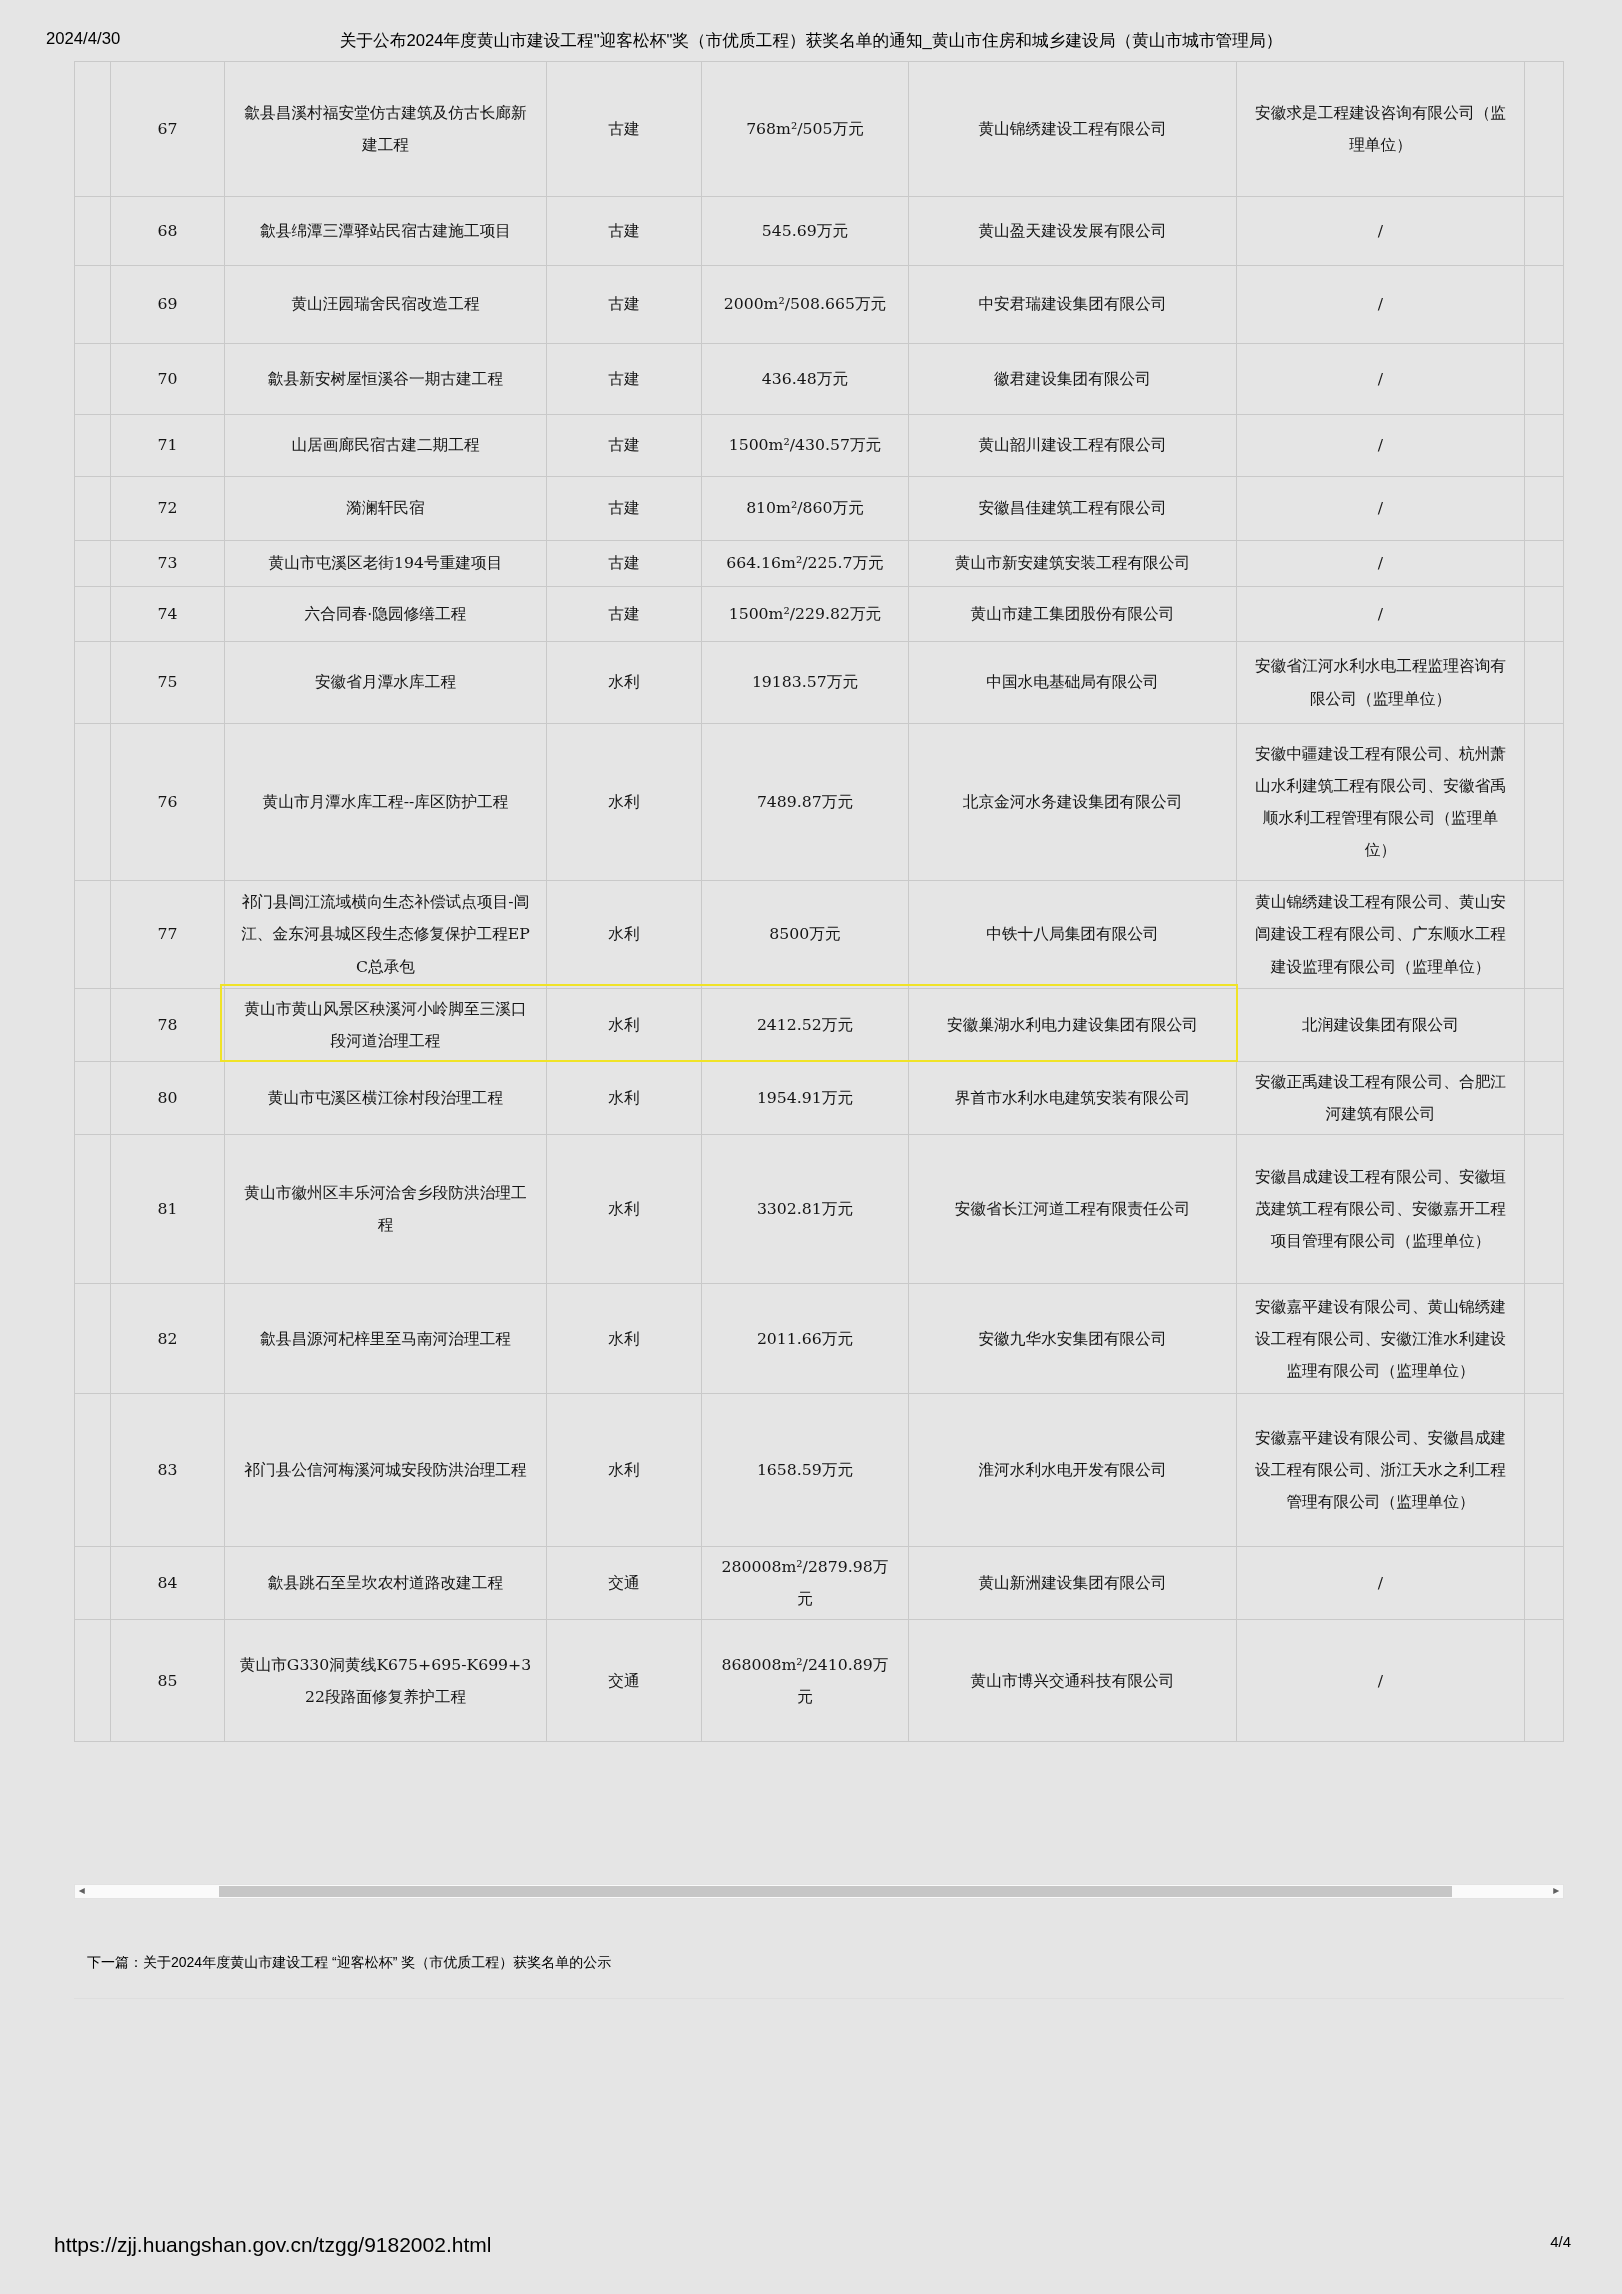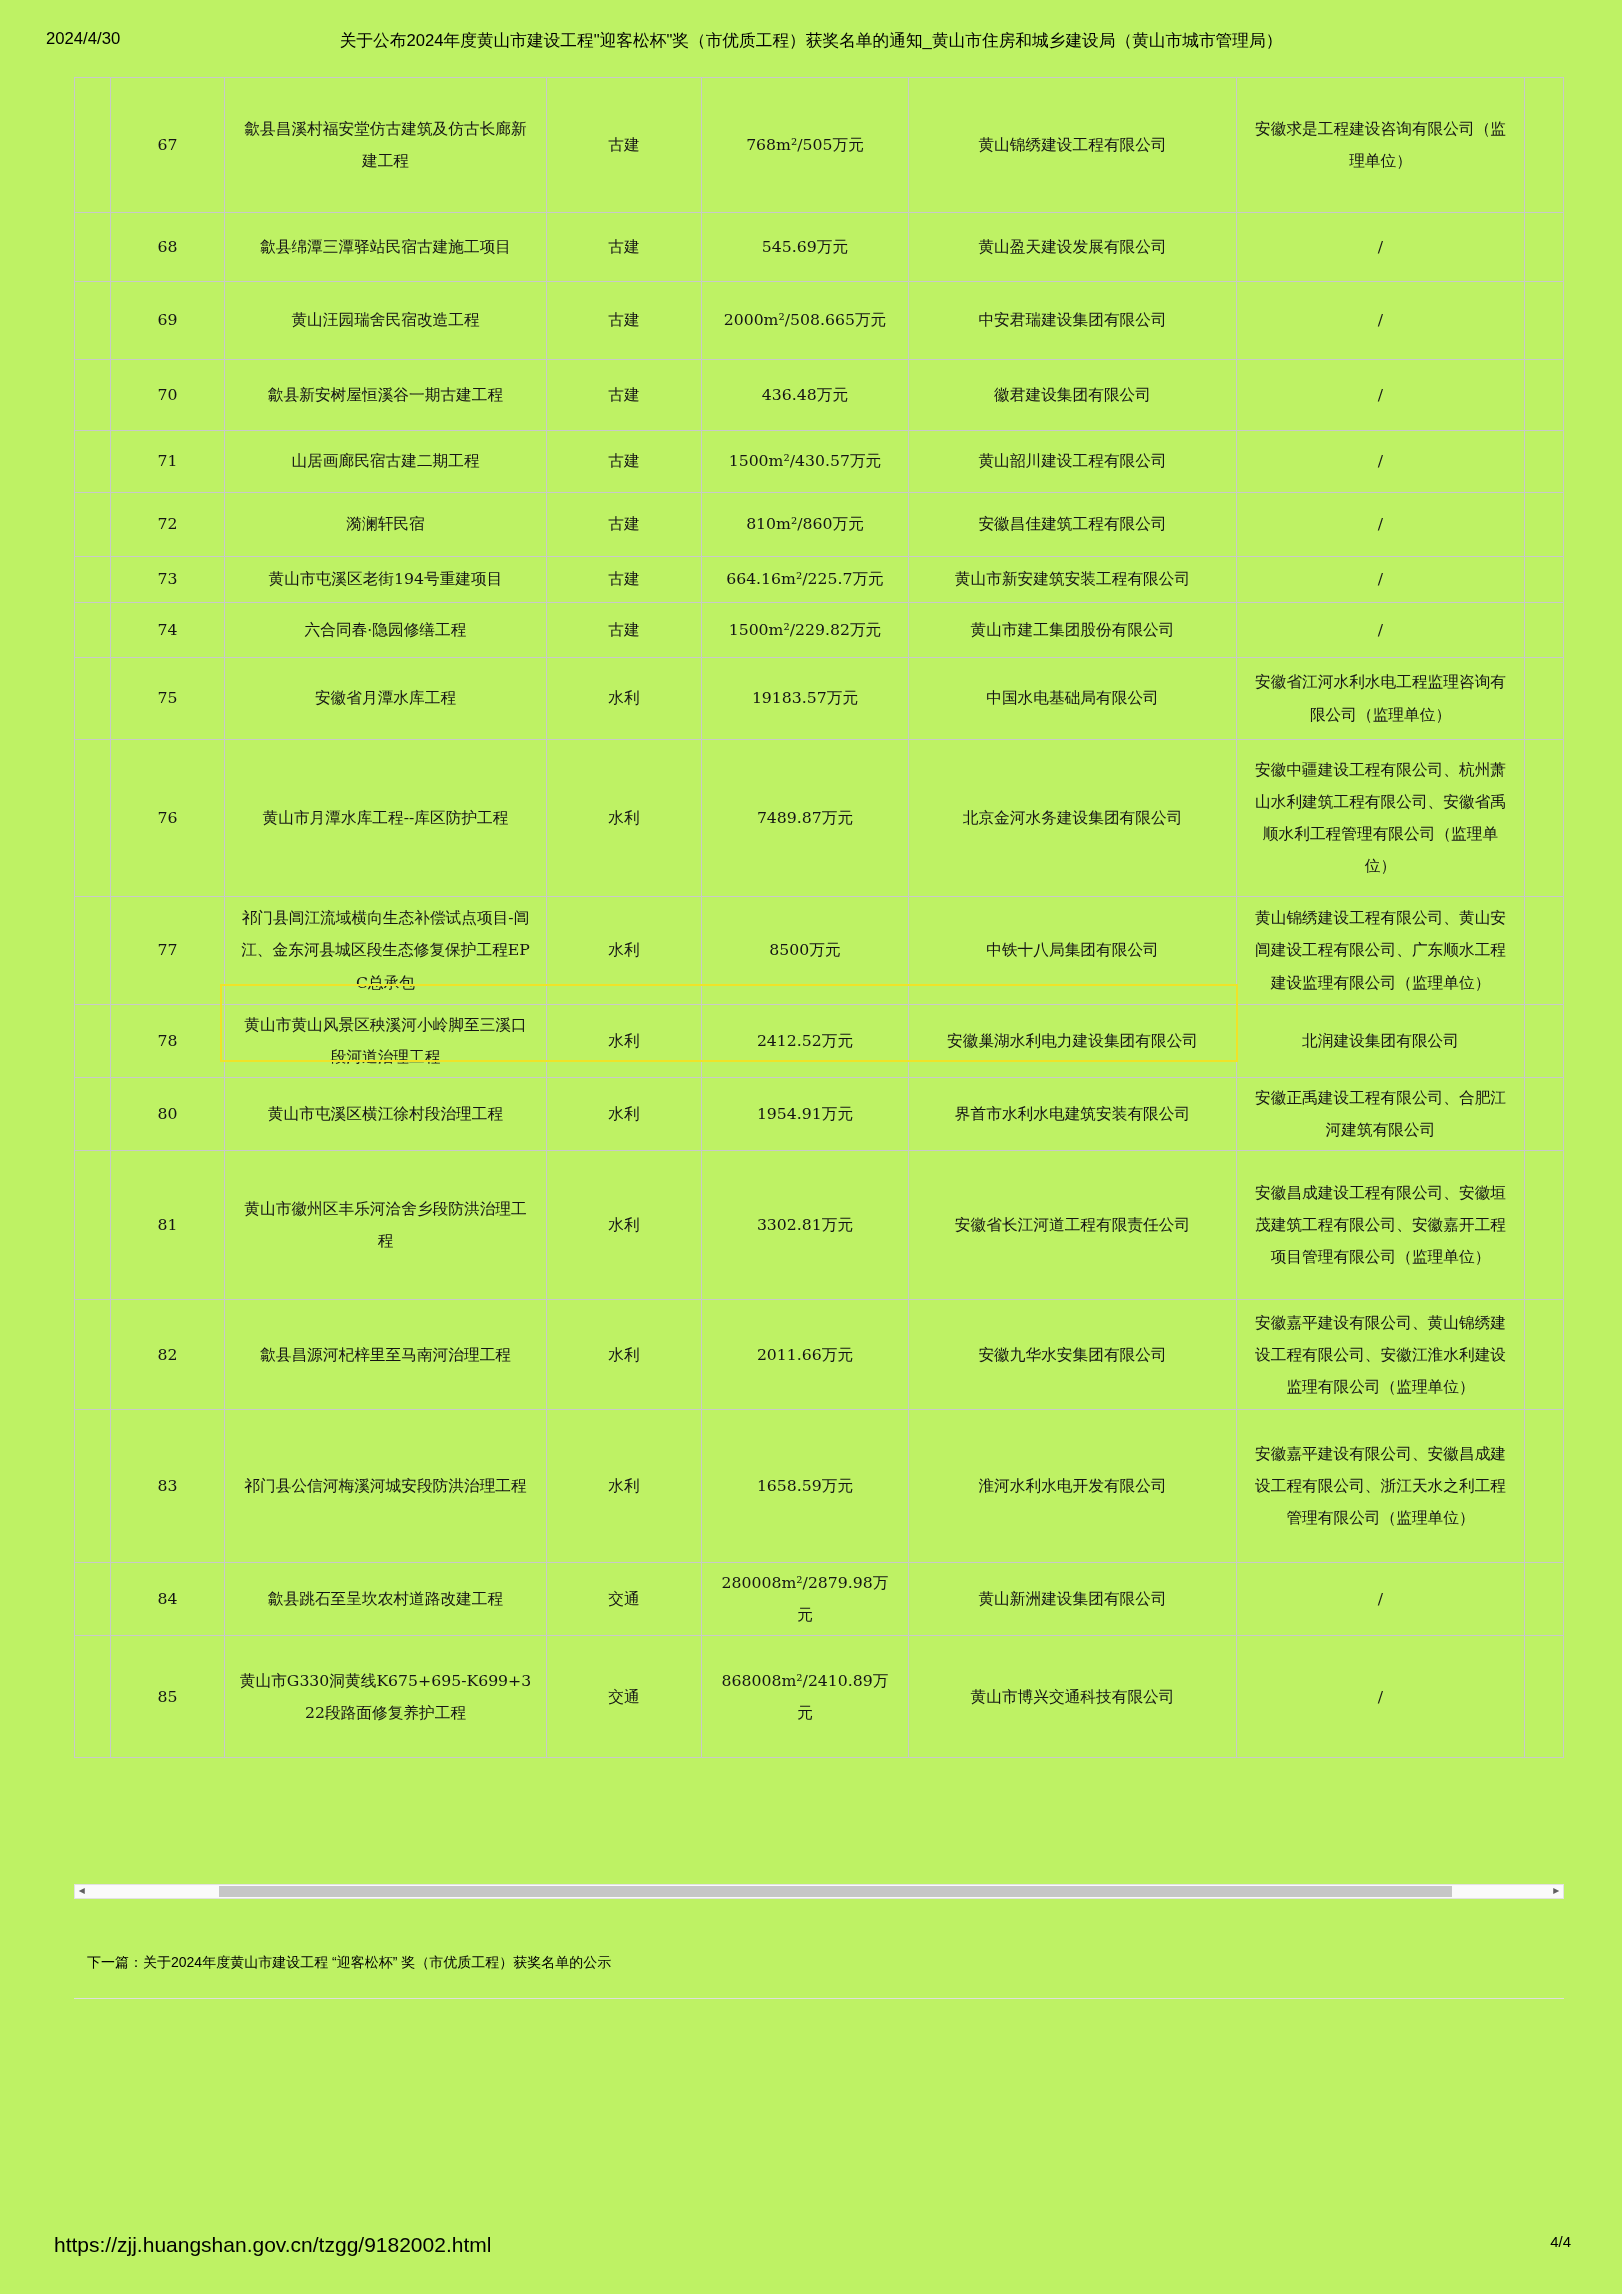--- a/index.html
+++ b/index.html
@@ -1,36 +1,36 @@
 <!DOCTYPE html>
 <html><head>
 <meta charset="utf-8">
 <style>
   html,body{margin:0;padding:0;background:#ffffff;}
   .page{
     position:relative;
     width:1622px;height:2295px;
-    background:#bef264;
+    background:#e5e5e5;
     font-family:"Liberation Sans", sans-serif;
     color:#000;
     overflow:hidden;
   }
   .print-date{
     position:absolute;left:46px;top:29px;
     font-size:16.7px;color:#000;white-space:nowrap;
   }
   .print-title{
     position:absolute;left:118px;right:118px;top:29px;
     text-align:center;font-size:16.7px;color:#000;white-space:nowrap;
   }
   .table-wrap{
     position:absolute;left:74px;top:61px;width:1490px;
   }
   table.awards{
-    border-collapse:collapse;table-layout:fixed;width:1490px;margin-top:16px;
+    border-collapse:collapse;table-layout:fixed;width:1490px;
   }
   table.awards td{
     border:1px solid #c9c9c9;
     text-align:center;vertical-align:middle;
     font-family:"DejaVu Serif","Liberation Serif",serif;
     font-size:15.7px;line-height:2.05;color:#141414;
     padding:3.9px 11.8px;overflow:hidden;word-break:break-all;
   }
   td.c0{border-left:none;padding:0;}
   td.c7{border-right:none;padding:0;}

